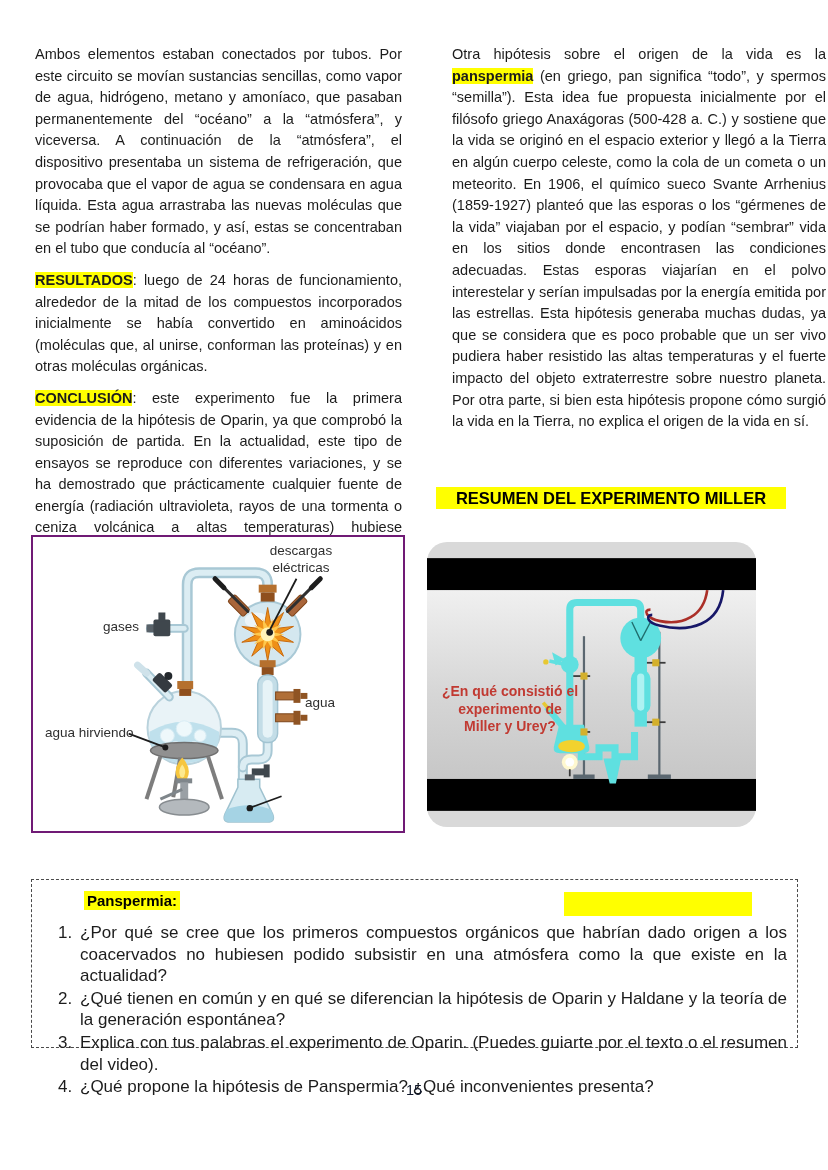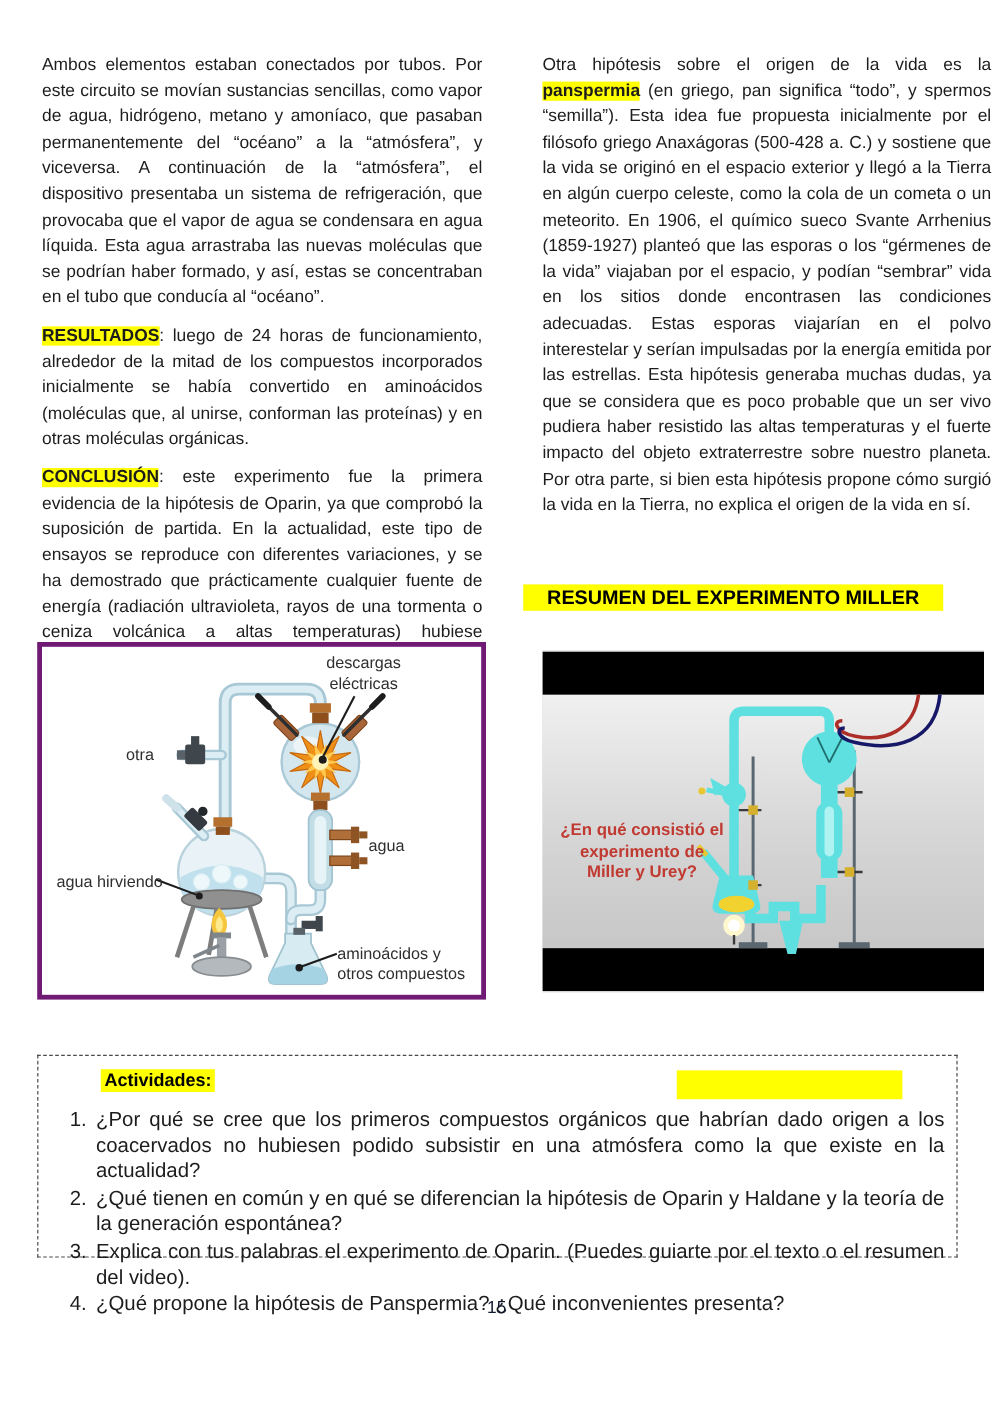--- a/index.html
+++ b/index.html
@@ -10,31 +10,31 @@
   #left-col  { left:35px;  width:367px; }
   #right-col { left:424px; width:374px;margin-left:28px; }
   .col p { margin:0 0 10px 0; }
   .kw { background:#ffff00; font-weight:bold; }
 
   #resumen-heading { position:absolute; left:424px; top:489px; width:374px; text-align:center; }
   #resumen-heading span { background:#ffff00; font-weight:bold; font-size:16.5px; padding:2px 20px; color:#000; }
 
   
   #miller-figure { position:absolute; left:31px; top:535px; width:374px; height:298px;
-                   border:4px solid #701a75; background:#fff; }
+                   border:2px solid #701a75; background:#fff; }
   #miller-figure svg { position:absolute; left:0; top:0; width:100%; height:100%; }
   .fig-label { position:absolute; font-size:13.5px; line-height:16.5px; color:#2f2f2f; }
   #lbl-descargas   { left:222px; top:6px;   width:92px;  text-align:center; }
   #lbl-gases       { left:70px;  top:82px; }
   #lbl-agua        { left:272px; top:158px; }
   #lbl-hirviendo   { left:12px;  top:188px; }
   #lbl-aminoacidos { left:246px; top:248px; width:118px; }
 
   
-  #video-figure { position:absolute; left:452px; top:542px; width:368px; height:285px; background:#d9d9d9; }
+  #video-figure { position:absolute; left:427px; top:542px; width:329px; height:285px; background:#d9d9d9;border-radius:20px; }
   #video-figure svg { position:absolute; left:0; top:0; width:100%; height:100%; }
   #video-caption { position:absolute; left:4px; top:141px; width:158px; text-align:center;
                    font-weight:bold; font-size:14px; line-height:17.5px; color:#c13a32;
                    white-space:pre-line; }
 
   
   #activities-box { position:absolute; left:31px; top:879px; width:767px; height:169px;
                     border:1.6px dashed #4a4a4a; }
   #activities-title { position:absolute; left:52px; top:12px; }
   #activities-title span { background:#ffff00; font-weight:bold; font-size:15px; padding:1px 3px; color:#000; }
@@ -162,24 +162,23 @@
     <rect x="213" y="239" width="10" height="6" fill="#596269"></rect>
 
     <line x1="265" y1="42" x2="238" y2="94" stroke="#1c1c1c" stroke-width="1.8"></line>
     <circle cx="238" cy="96" r="3.4" fill="#1c1c1c"></circle>
     <line x1="96" y1="198" x2="131" y2="211" stroke="#1c1c1c" stroke-width="1.8"></line>
     <circle cx="133" cy="212" r="3" fill="#1c1c1c"></circle>
     <line x1="250" y1="261" x2="220" y2="272" stroke="#1c1c1c" stroke-width="1.8"></line>
     <circle cx="218" cy="273" r="3.2" fill="#1c1c1c"></circle>
   </svg>
   <div class="fig-label" id="lbl-descargas">descargas eléctricas</div>
-  <div class="fig-label" id="lbl-gases">otra</div>
+  <div class="fig-label" id="lbl-gases">gases</div>
   <div class="fig-label" id="lbl-agua">agua</div>
   <div class="fig-label" id="lbl-hirviendo">agua hirviendo</div>
-  <div class="fig-label" id="lbl-aminoacidos">aminoácidos y otros compuestos</div>
 </div>
 
 <div id="video-figure">
   <svg viewBox="0 0 371 285">
     <defs>
       <linearGradient id="vgrad" x1="0" y1="0" x2="0" y2="1">
         <stop offset="0" stop-color="#f0f0f0"></stop>
         <stop offset="0.55" stop-color="#d6d6d6"></stop>
         <stop offset="1" stop-color="#c7c7c7"></stop>
       </linearGradient>
@@ -232,21 +231,21 @@
     <rect x="254" y="114" width="8" height="8" fill="#d4b02c"></rect>
     <rect x="254" y="181" width="8" height="8" fill="#d4b02c"></rect>
   </svg>
   <div id="video-caption">¿En qué consistió el
 experimento de
 Miller y Urey?</div>
 </div>
 
 <div id="activities-box">
   <div id="activities-title">
-    <span>Actividades:</span>
+    <span>Panspermia:</span>
   </div>
   <div id="activities-blank"></div>
   <div id="activities-list">
     <ol>
       <li>¿Por qué se cree que los primeros compuestos orgánicos que habrían dado origen a los coacervados no hubiesen podido subsistir en una atmósfera como la que existe en la actualidad?</li>
       <li>¿Qué tienen en común y en qué se diferencian la hipótesis de Oparin y Haldane y la teoría de la generación espontánea?</li>
       <li>Explica con tus palabras el experimento de Oparin. (Puedes guiarte por el texto o el resumen del video).</li>
       <li>¿Qué propone la hipótesis de Panspermia? ¿Qué inconvenientes presenta?</li>
     </ol>
   </div>

